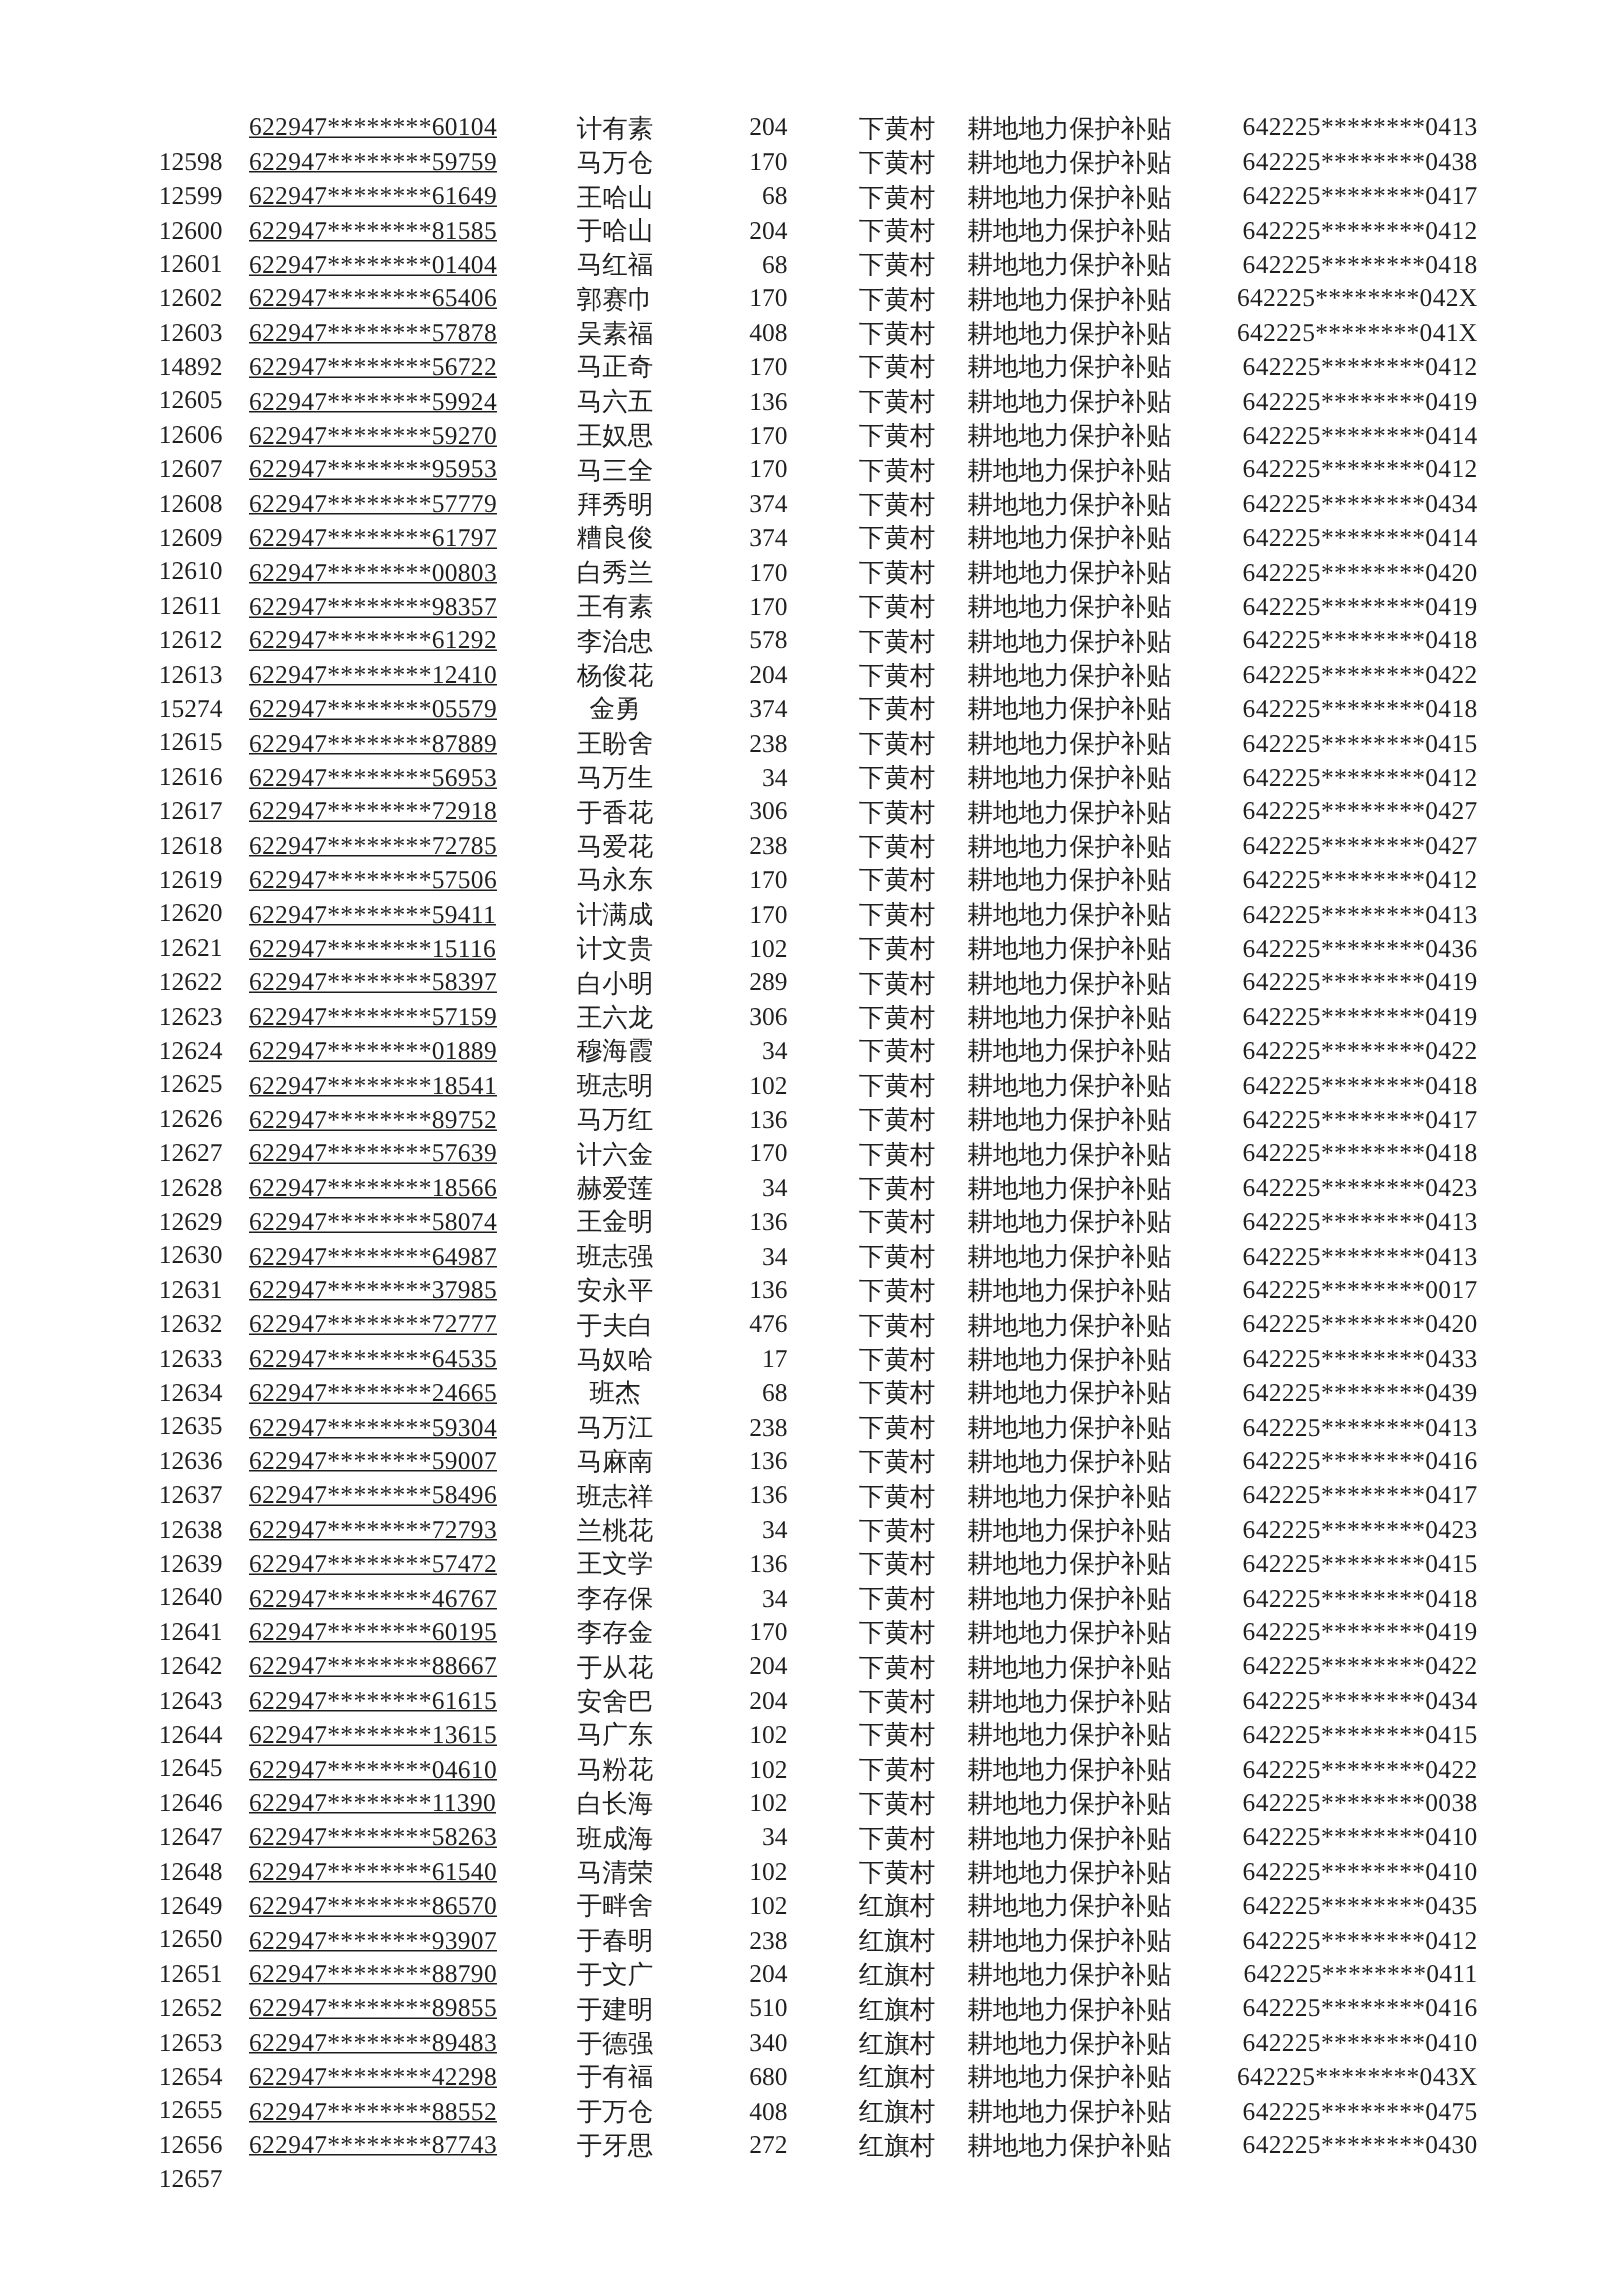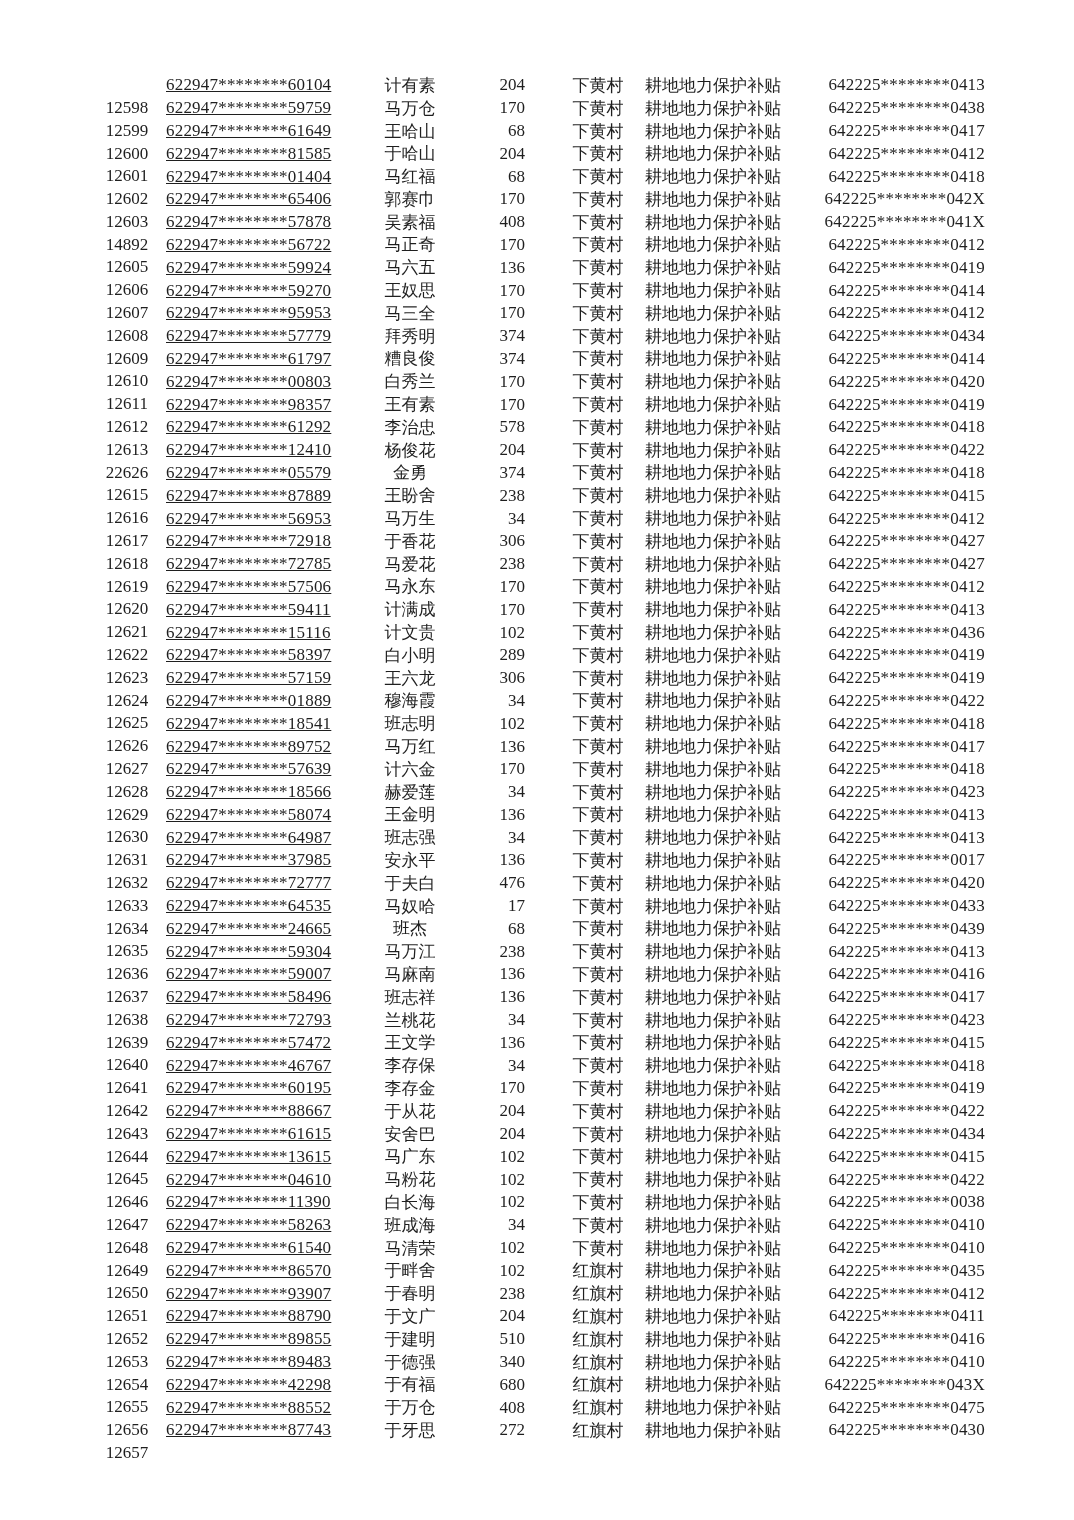--- a/index.html
+++ b/index.html
@@ -179,21 +179,21 @@
     <div class="row">
       <span class="c0">12613</span>
       <span class="c1">622947********61292</span>
       <span class="c2">李治忠</span>
       <span class="c3">578</span>
       <span class="c4">下黄村</span>
       <span class="c5">耕地地力保护补贴</span>
       <span class="c6">642225********0418</span>
     </div>
     <div class="row">
-      <span class="c0">22626</span>
+      <span class="c0">15274</span>
       <span class="c1">622947********12410</span>
       <span class="c2">杨俊花</span>
       <span class="c3">204</span>
       <span class="c4">下黄村</span>
       <span class="c5">耕地地力保护补贴</span>
       <span class="c6">642225********0422</span>
     </div>
     <div class="row">
       <span class="c0">12615</span>
       <span class="c1">622947********05579</span>

